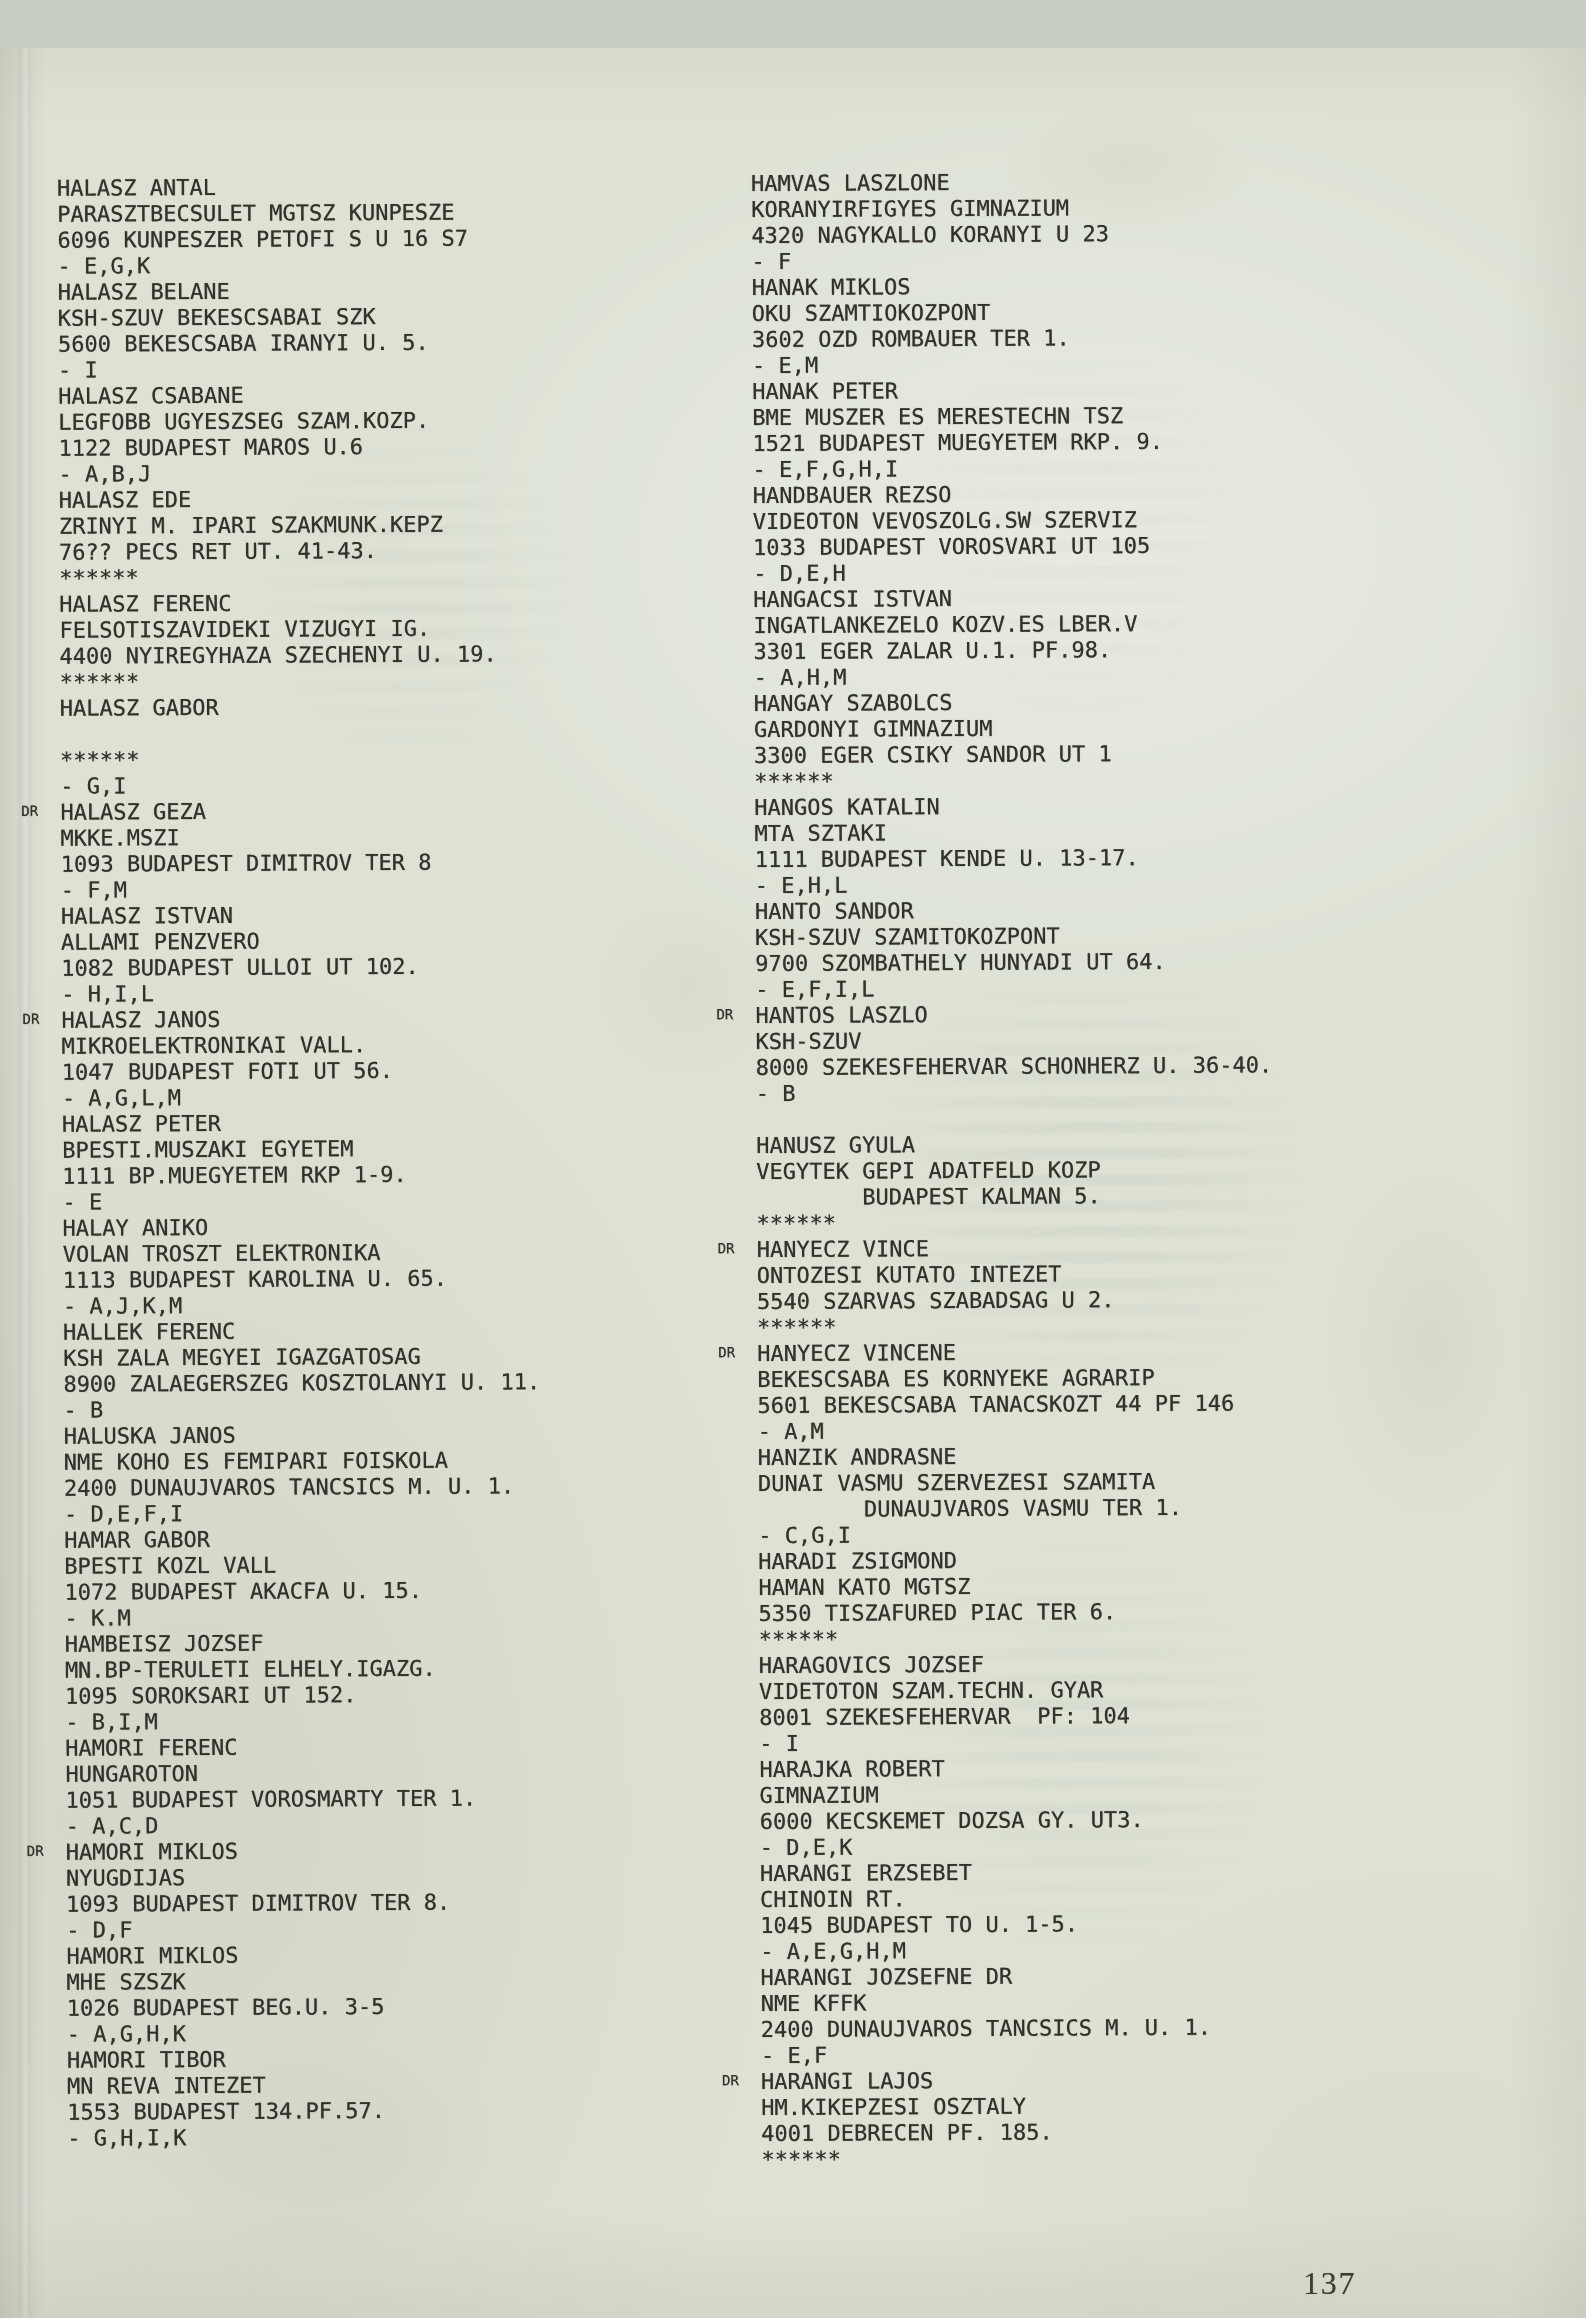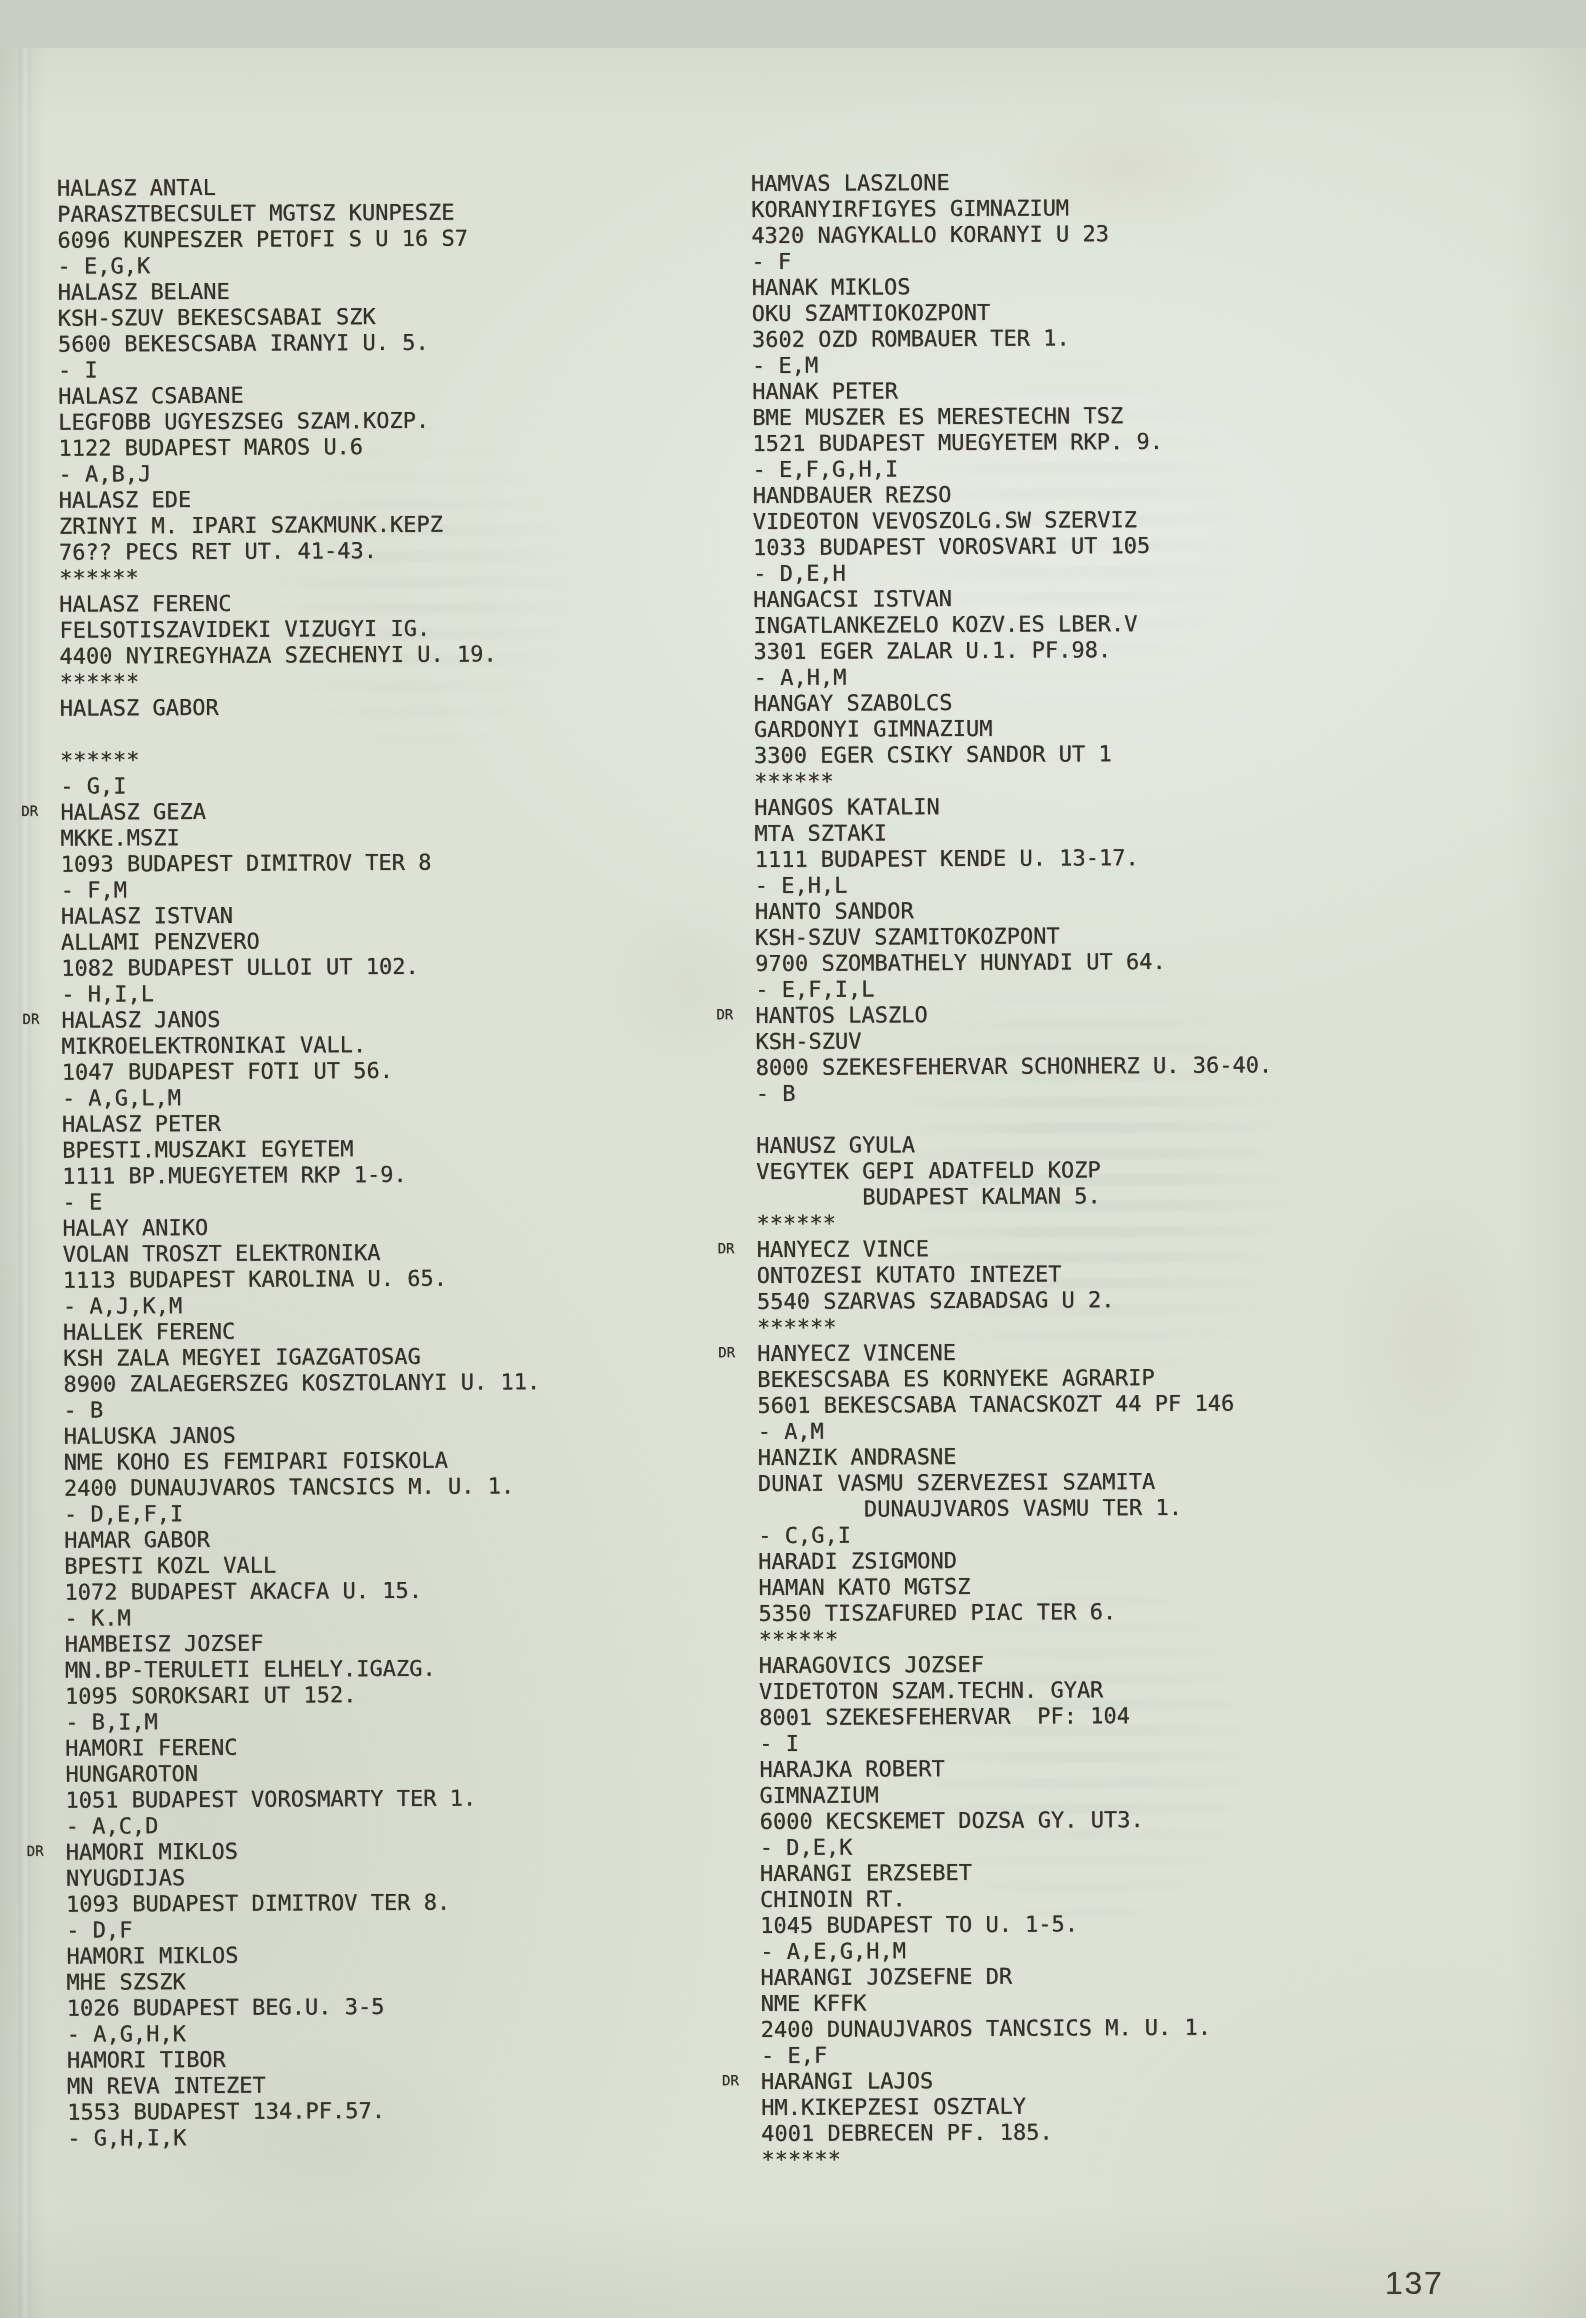--- a/index.html
+++ b/index.html
@@ -58,22 +58,22 @@
     letter-spacing:0;
   }
   .col-left{left:57px;top:124px;}
   .col-right{left:751px;top:123px;}
   .line{height:26px;position:relative;}
   .dr{
     position:absolute;left:-39px;top:-2.5px;
     font-size:14px;
   }
   .page-number{
-    position:absolute;left:1385px;top:2217px;
-    font-family:Liberation Sans, sans-serif;
+    position:absolute;left:1303px;top:2217px;
+    font-family:Liberation Serif, serif;
     font-size:32px;color:#413b31;letter-spacing:1.7px;
     text-shadow:0 0 0.8px rgba(65,59,49,0.5);
   }
 </style>
 </head>
 <body>
 
 <div class="page">
   <div class="crease"></div>
   <div class="stain s1"></div>

